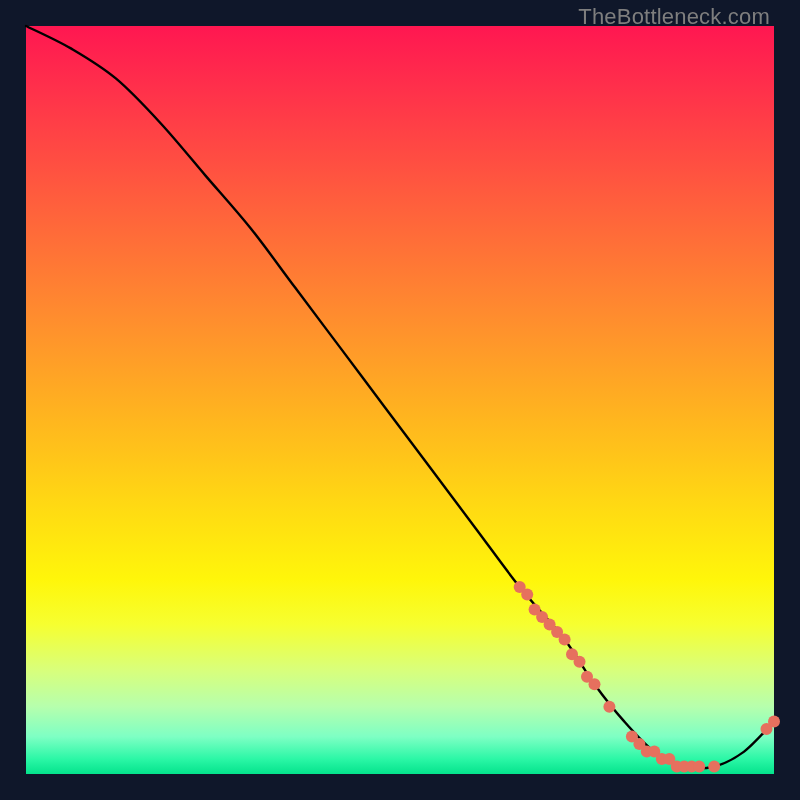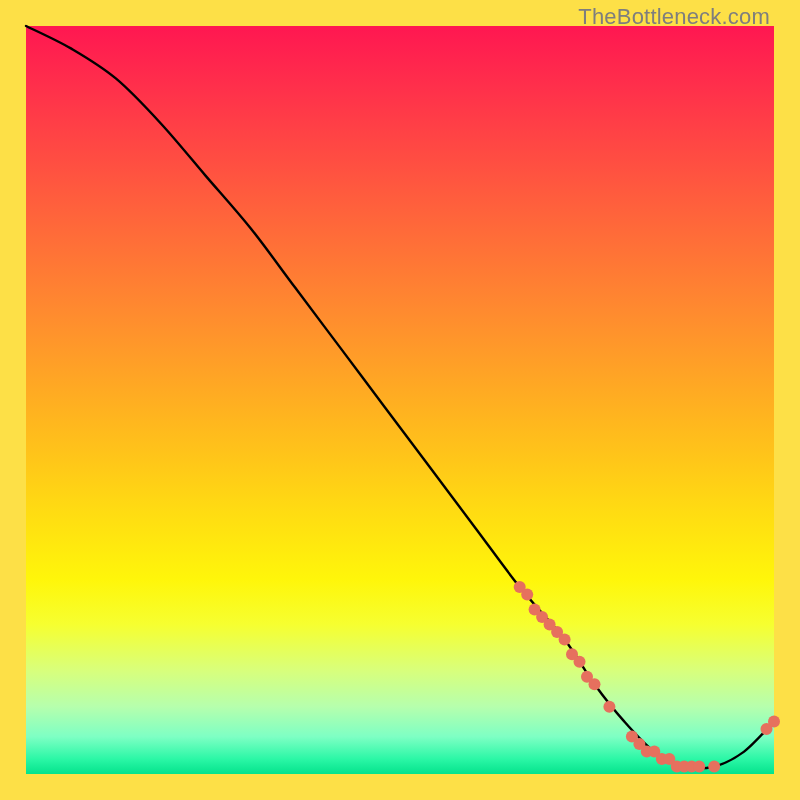--- a/index.html
+++ b/index.html
@@ -8,21 +8,21 @@
     width: 800px;
     height: 800px;
     background: #000;
     overflow: hidden;
     font-family: Arial, Helvetica, sans-serif;
   }
   .frame {
     position: relative;
     width: 800px;
     height: 800px;
-    background: #fde047;
+    background: #0f172a;
   }
   .plot {
     position: absolute;
     left: 26px;
     top: 26px;
     width: 748px;
     height: 748px;
     
     background: linear-gradient(
       to bottom,

